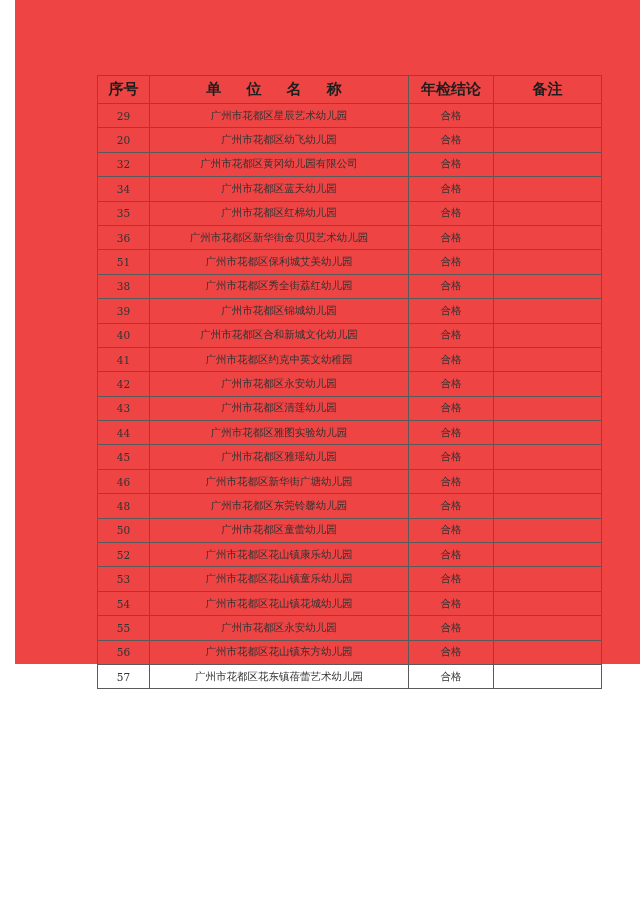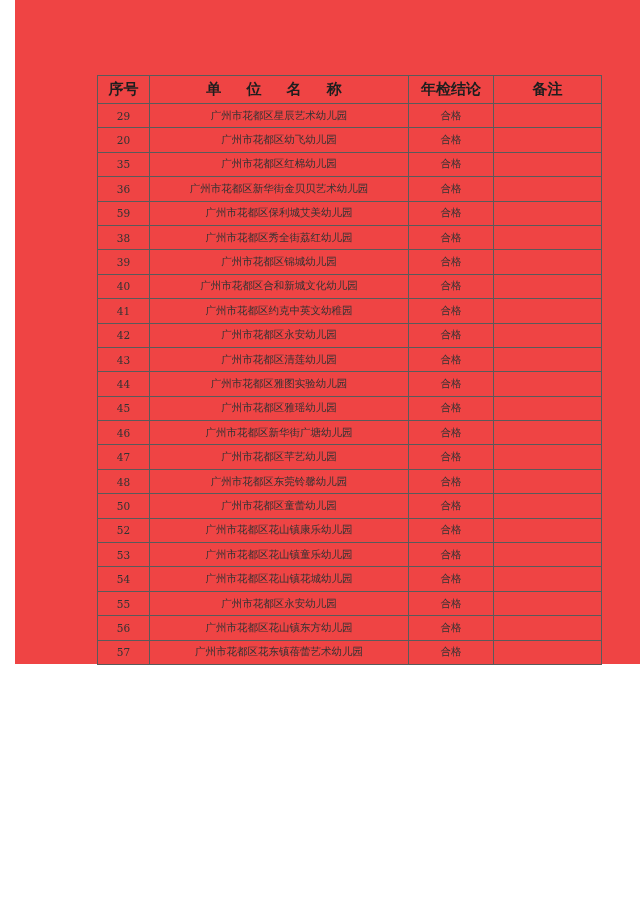--- a/index.html
+++ b/index.html
@@ -82,33 +82,45 @@
           <td class="col-result">合格</td>
           <td class="col-remark"></td>
         </tr>
         <tr>
           <td class="col-no">20</td>
           <td class="col-name">广州市花都区幼飞幼儿园</td>
           <td class="col-result">合格</td>
           <td class="col-remark"></td>
         </tr>
         <tr>
+          <td class="col-no">32</td>
+          <td class="col-name">广州市花都区黄冈幼儿园有限公司</td>
+          <td class="col-result">合格</td>
+          <td class="col-remark"></td>
+        </tr>
+        <tr>
+          <td class="col-no">34</td>
+          <td class="col-name">广州市花都区蓝天幼儿园</td>
+          <td class="col-result">合格</td>
+          <td class="col-remark"></td>
+        </tr>
+        <tr>
           <td class="col-no">35</td>
           <td class="col-name">广州市花都区红棉幼儿园</td>
           <td class="col-result">合格</td>
           <td class="col-remark"></td>
         </tr>
         <tr>
           <td class="col-no">36</td>
           <td class="col-name">广州市花都区新华街金贝贝艺术幼儿园</td>
           <td class="col-result">合格</td>
           <td class="col-remark"></td>
         </tr>
         <tr>
-          <td class="col-no">59</td>
+          <td class="col-no">51</td>
           <td class="col-name">广州市花都区保利城艾美幼儿园</td>
           <td class="col-result">合格</td>
           <td class="col-remark"></td>
         </tr>
         <tr>
           <td class="col-no">38</td>
           <td class="col-name">广州市花都区秀全街荔红幼儿园</td>
           <td class="col-result">合格</td>
           <td class="col-remark"></td>
         </tr>
@@ -150,26 +162,20 @@
         </tr>
         <tr>
           <td class="col-no">45</td>
           <td class="col-name">广州市花都区雅瑶幼儿园</td>
           <td class="col-result">合格</td>
           <td class="col-remark"></td>
         </tr>
         <tr>
           <td class="col-no">46</td>
           <td class="col-name">广州市花都区新华街广塘幼儿园</td>
-          <td class="col-result">合格</td>
-          <td class="col-remark"></td>
-        </tr>
-        <tr>
-          <td class="col-no">47</td>
-          <td class="col-name">广州市花都区芊艺幼儿园</td>
           <td class="col-result">合格</td>
           <td class="col-remark"></td>
         </tr>
         <tr>
           <td class="col-no">48</td>
           <td class="col-name">广州市花都区东莞铃馨幼儿园</td>
           <td class="col-result">合格</td>
           <td class="col-remark"></td>
         </tr>
         <tr>

